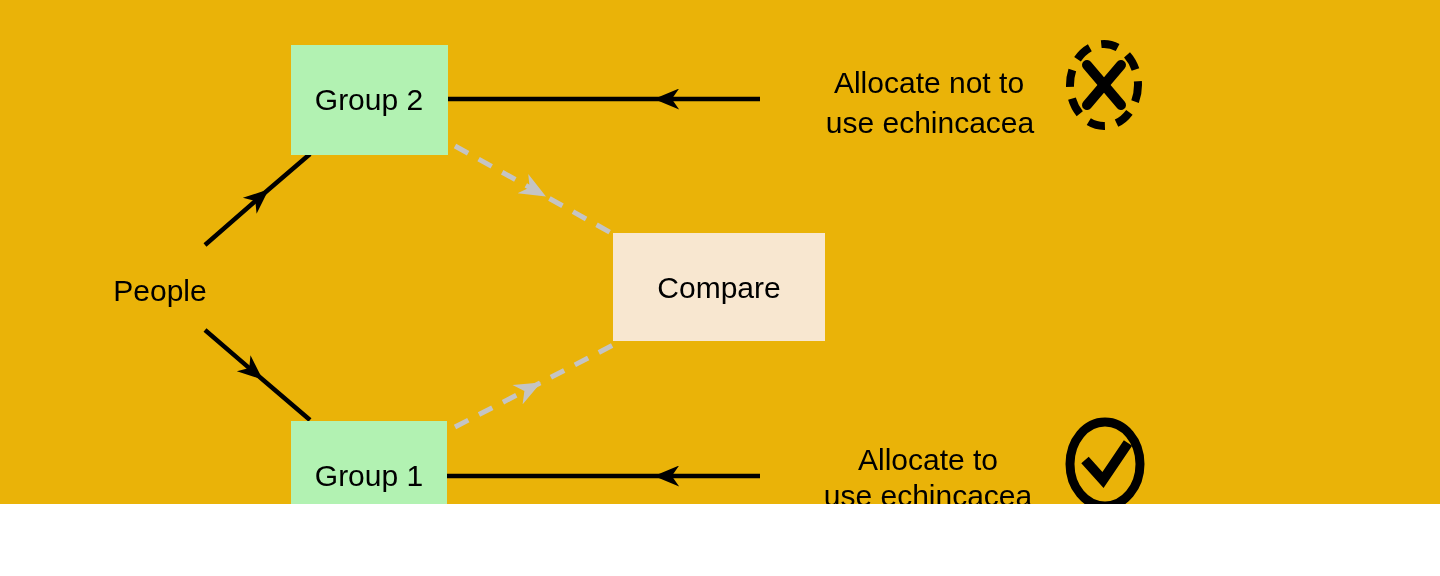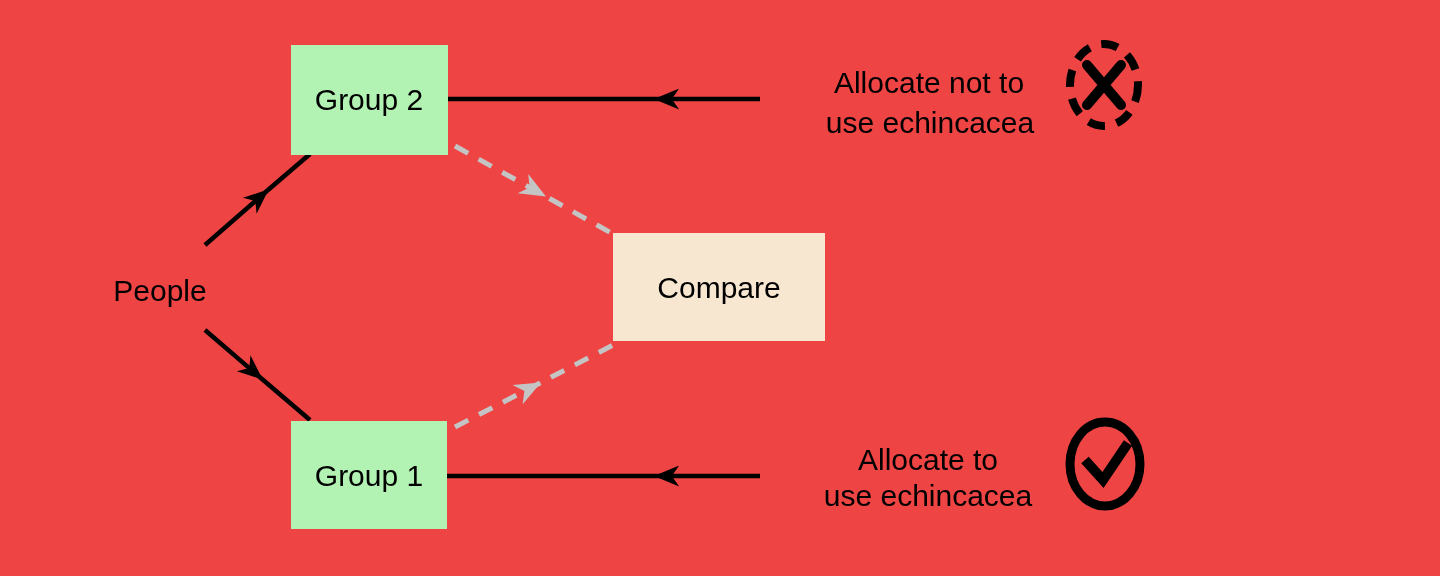--- a/index.html
+++ b/index.html
@@ -3,22 +3,22 @@
 <meta charset="utf-8">
 <style>
   html, body {
     margin: 0;
     padding: 0;
     background: #ffffff;
   }
   .page {
     position: relative;
     width: 1440px;
-    height: 576px;
-    background: #ef4444;
+    height: 504px;
+    background: #eab308;
     overflow: hidden;
     text-align: right;
   }
   svg {
     display: block;
   }
   text {
     font-family: "Liberation Sans", "DejaVu Sans", sans-serif;
     font-size: 30px;
     fill: #000000;

